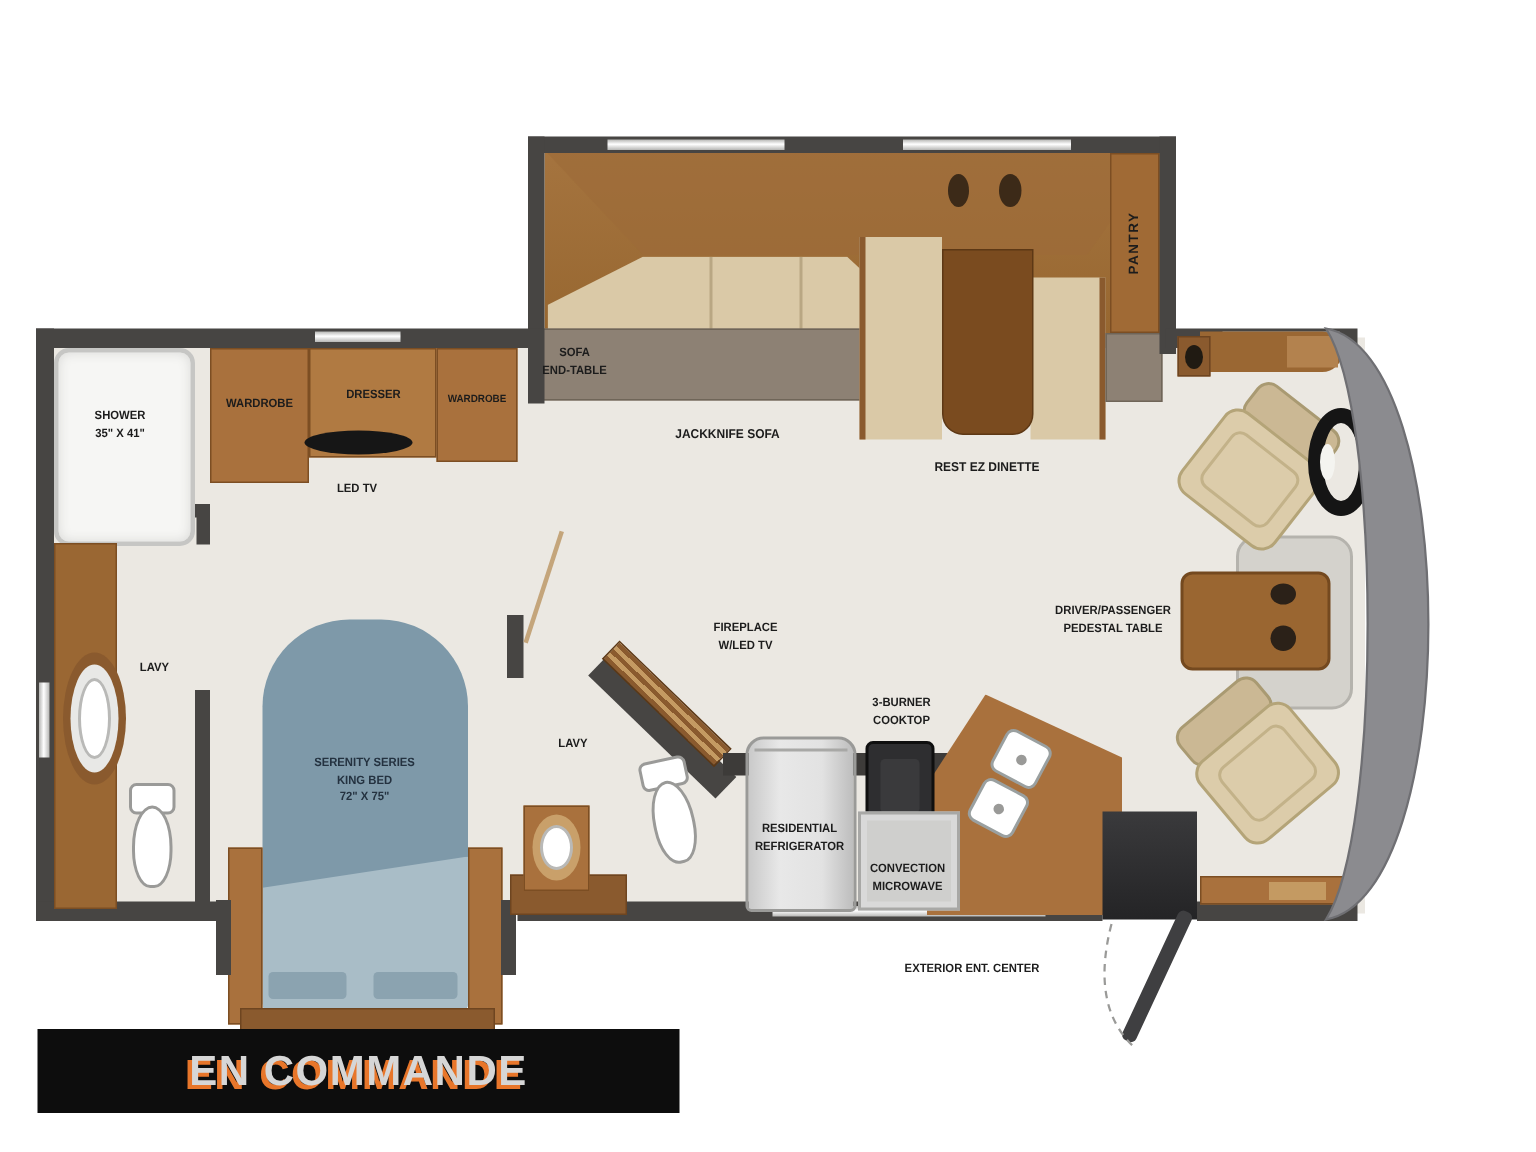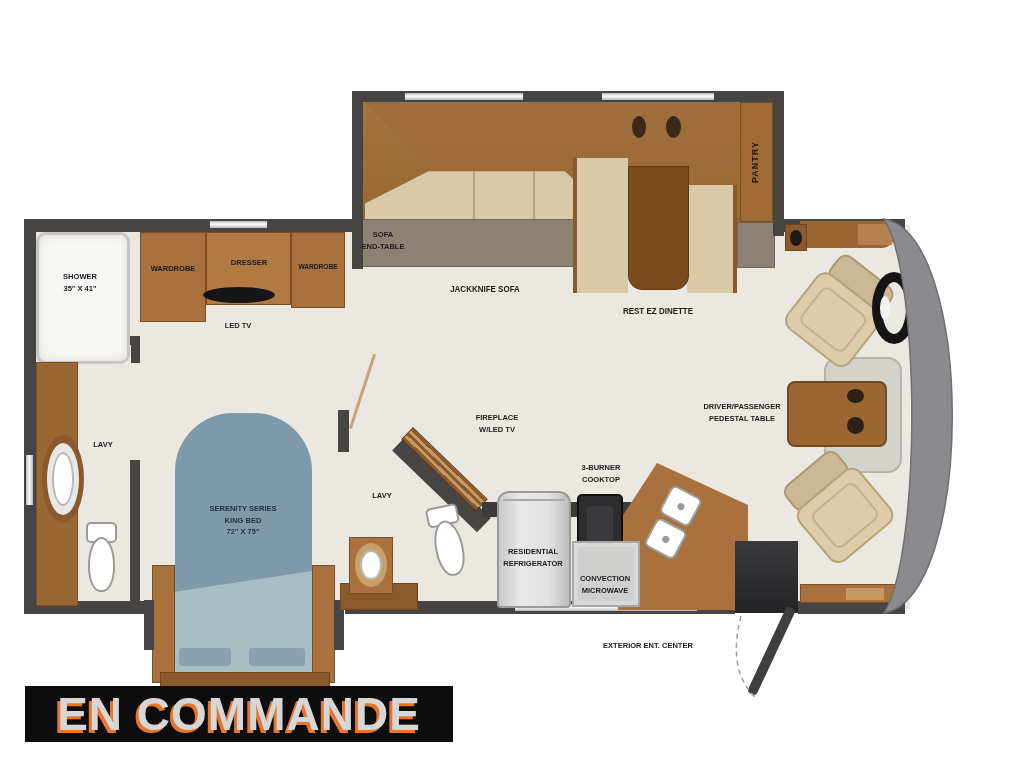--- a/index.html
+++ b/index.html
@@ -12,21 +12,21 @@
   .floor{position:absolute;background:#ebe8e2;}
   .wood{position:absolute;background:#a9713d;border:1px solid #7c4e23;box-sizing:border-box;}
   .wood2{position:absolute;background:#8a5a2e;border:1px solid #6e4520;box-sizing:border-box;}
   .taupe{position:absolute;background:#8d8174;border:1px solid #6f6558;box-sizing:border-box;}
   .tan{position:absolute;background:#dac9a7;}
   .lbl{position:absolute;font-weight:bold;font-size:8px;line-height:1.45;color:#1c1c1c;
        text-align:center;white-space:pre-line;transform:translate(-50%,-50%) scaleX(.94);
        pointer-events:none;}
   .lbl.big{font-size:8.5px;}
   .banner{position:absolute;display:flex;align-items:center;justify-content:center;}
-  .banner span{font-weight:bold;font-size:46px;letter-spacing:1px;color:#d6d6d6;
+  .banner span{font-weight:bold;font-size:28px;letter-spacing:1px;color:#d6d6d6;
        text-shadow:-3px 3px 0 #e8762a;font-family:"Liberation Sans",sans-serif;}
   svg{position:absolute;left:0;top:0;pointer-events:none;}
 </style>
 </head>
 <body>
 
 <div id="stage">
 
   <div class="floor" style="left:30px;top:225px;width:880px;height:384px;"></div>
 

